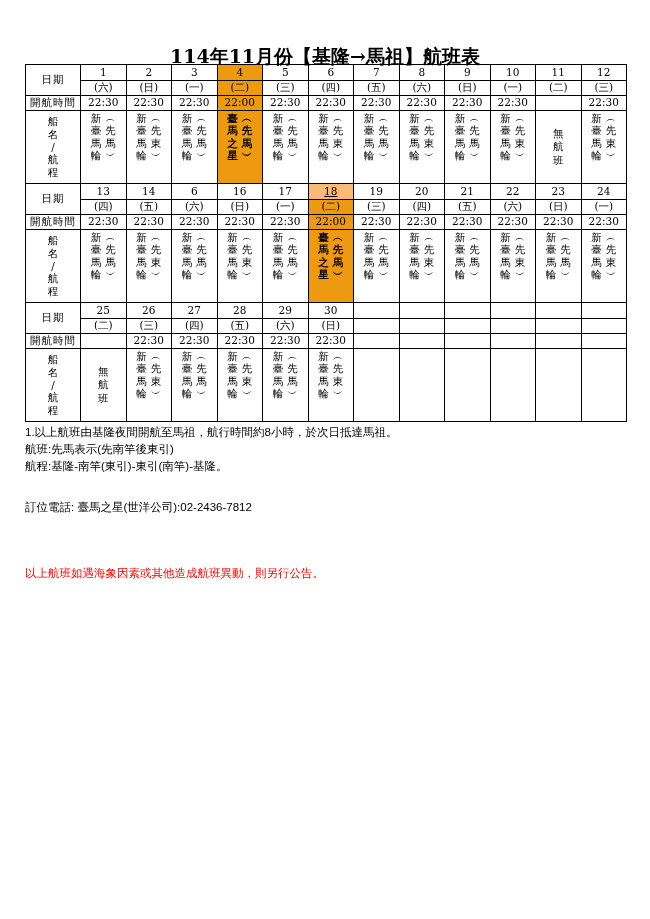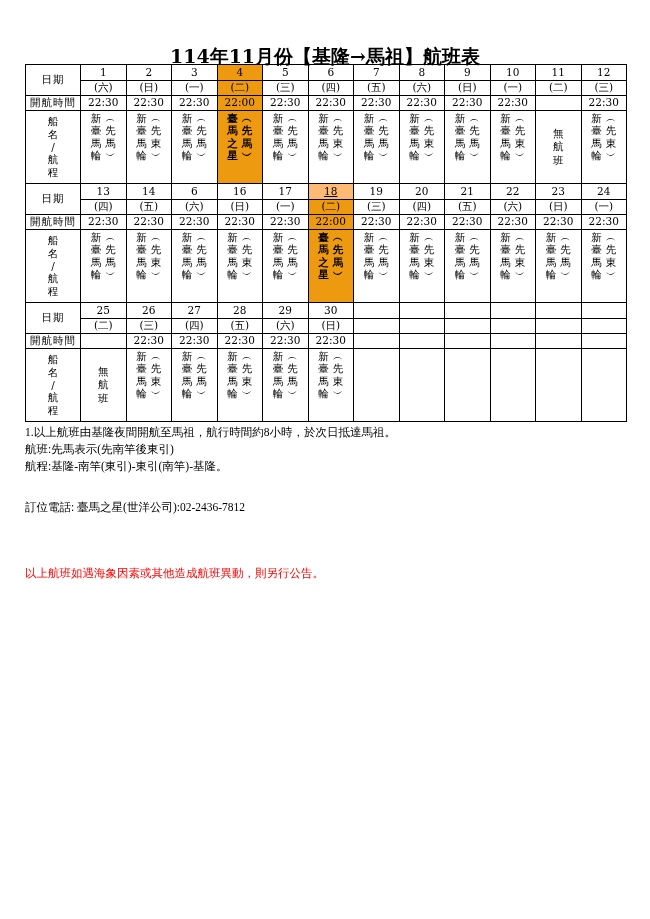--- a/index.html
+++ b/index.html
@@ -127,21 +127,21 @@
   }
   td.hl .vcol { font-weight: bold; }
   td.empty { background: #ffffff; }
 
   
   .notes {
     position: absolute;
     top: 424px;
     left: 25px;
     width: 601px;
-    font-family: Liberation Serif, serif;
+    font-family: Liberation Sans, sans-serif;
     font-size: 11.5px;
     line-height: 17px;
     color: #000000;
   }
   .notes .line { white-space: nowrap; }
   .notes .indent { padding-left: 26px; }
   .gap-sm { height: 10px; }
   .gap-md { height: 24px; }
   .contact .indent2 { padding-left: 40px; }
   .warn { color: #FF0000; }

